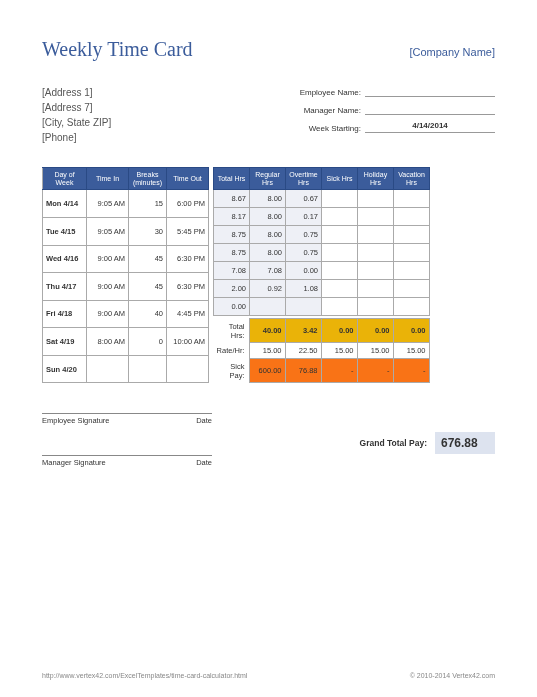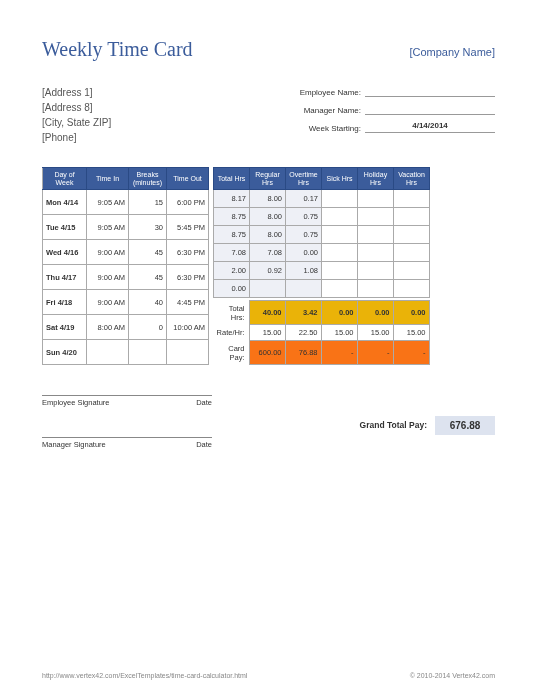--- a/index.html
+++ b/index.html
@@ -61,36 +61,36 @@
   .summary-rows .shade2 { background: #eab308; }
   .summary-rows .shade3 { background: #f97316; }
 
   .sigs { margin-top: 30px; display: flex; justify-content: space-between; gap: 47px; }
   .sig-block { width: 170px; }
   .sig-line { border-top: 1px solid #888; display: flex; justify-content: space-between; font-size: 7.5px; padding-top: 2px; }
   .sig-gap { height: 30px; }
 
   .grand { display: flex; justify-content: flex-end; align-items: center; gap: 8px; margin-top: 6px; }
   .grand-label { font-weight: bold; font-size: 8.5px; }
-  .grand-val { background: #dde3ef; width: 60px; text-align: center; padding: 4px 6px; font-weight: bold; font-size: 10px; }
+  .grand-val { background: #dde3ef; width: 60px; text-align: left; padding: 4px 6px; font-weight: bold; font-size: 12px; }
 
   .footer { position: absolute; bottom: 18px; left: 42px; right: 42px; display: flex; justify-content: space-between; font-size: 7px; color: #888; border-top: 0px; }
 </style>
 </head>
 <body>
 
 <div class="header">
   <div class="title">Weekly Time Card</div>
   <div class="company">[Company Name]</div>
 </div>
 
 <div class="info-row">
   <div class="addr">
     <div>[Address 1]</div>
-    <div>[Address 8]</div>
+    <div>[Address 7]</div>
     <div>[City, State ZIP]</div>
     <div>[Phone]</div>
   </div>
   <div class="fields">
     <div class="field-row">
       <div class="field-label">Employee Name:</div>
       <div class="field-line"></div>
     </div>
     <div class="field-row">
       <div class="field-label">Manager Name:</div>
@@ -166,20 +166,28 @@
           <th>Total Hrs</th>
           <th>Regular Hrs</th>
           <th>Overtime Hrs</th>
           <th>Sick Hrs</th>
           <th>Holiday Hrs</th>
           <th>Vacation Hrs</th>
         </tr>
       </thead>
       <tbody id="right-body">
           <tr>
+            <td class="shade">8.67</td>
+            <td class="shade">8.00</td>
+            <td class="shade">0.67</td>
+            <td></td>
+            <td></td>
+            <td></td>
+          </tr>
+          <tr>
             <td class="shade">8.17</td>
             <td class="shade">8.00</td>
             <td class="shade">0.17</td>
             <td></td>
             <td></td>
             <td></td>
           </tr>
           <tr>
             <td class="shade">8.75</td>
             <td class="shade">8.00</td>
@@ -235,21 +243,21 @@
       </tr>
       <tr>
         <td class="lbl">Rate/Hr:</td>
         <td class="boxed">15.00</td>
         <td class="boxed">22.50</td>
         <td class="boxed">15.00</td>
         <td class="boxed">15.00</td>
         <td class="boxed">15.00</td>
       </tr>
       <tr>
-        <td class="lbl">Card Pay:</td>
+        <td class="lbl">Sick Pay:</td>
         <td class="shade3">600.00</td>
         <td class="shade3">76.88</td>
         <td class="shade3">-</td>
         <td class="shade3">-</td>
         <td class="shade3">-</td>
       </tr>
     </tbody>
       </table>
   </div>
 </div>

